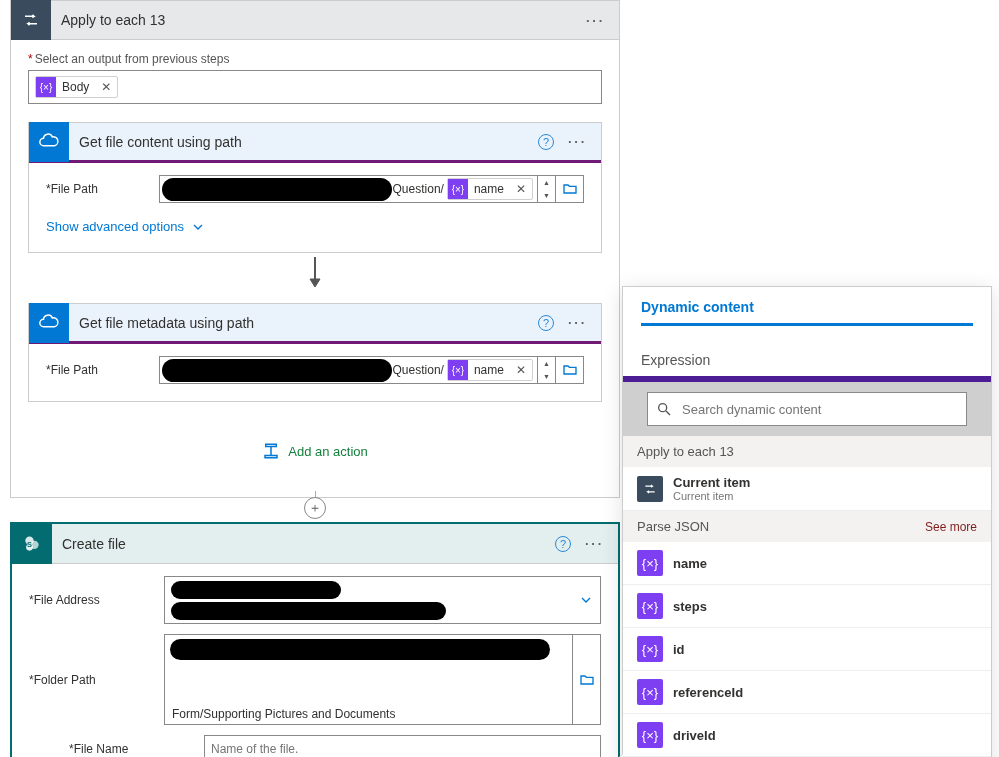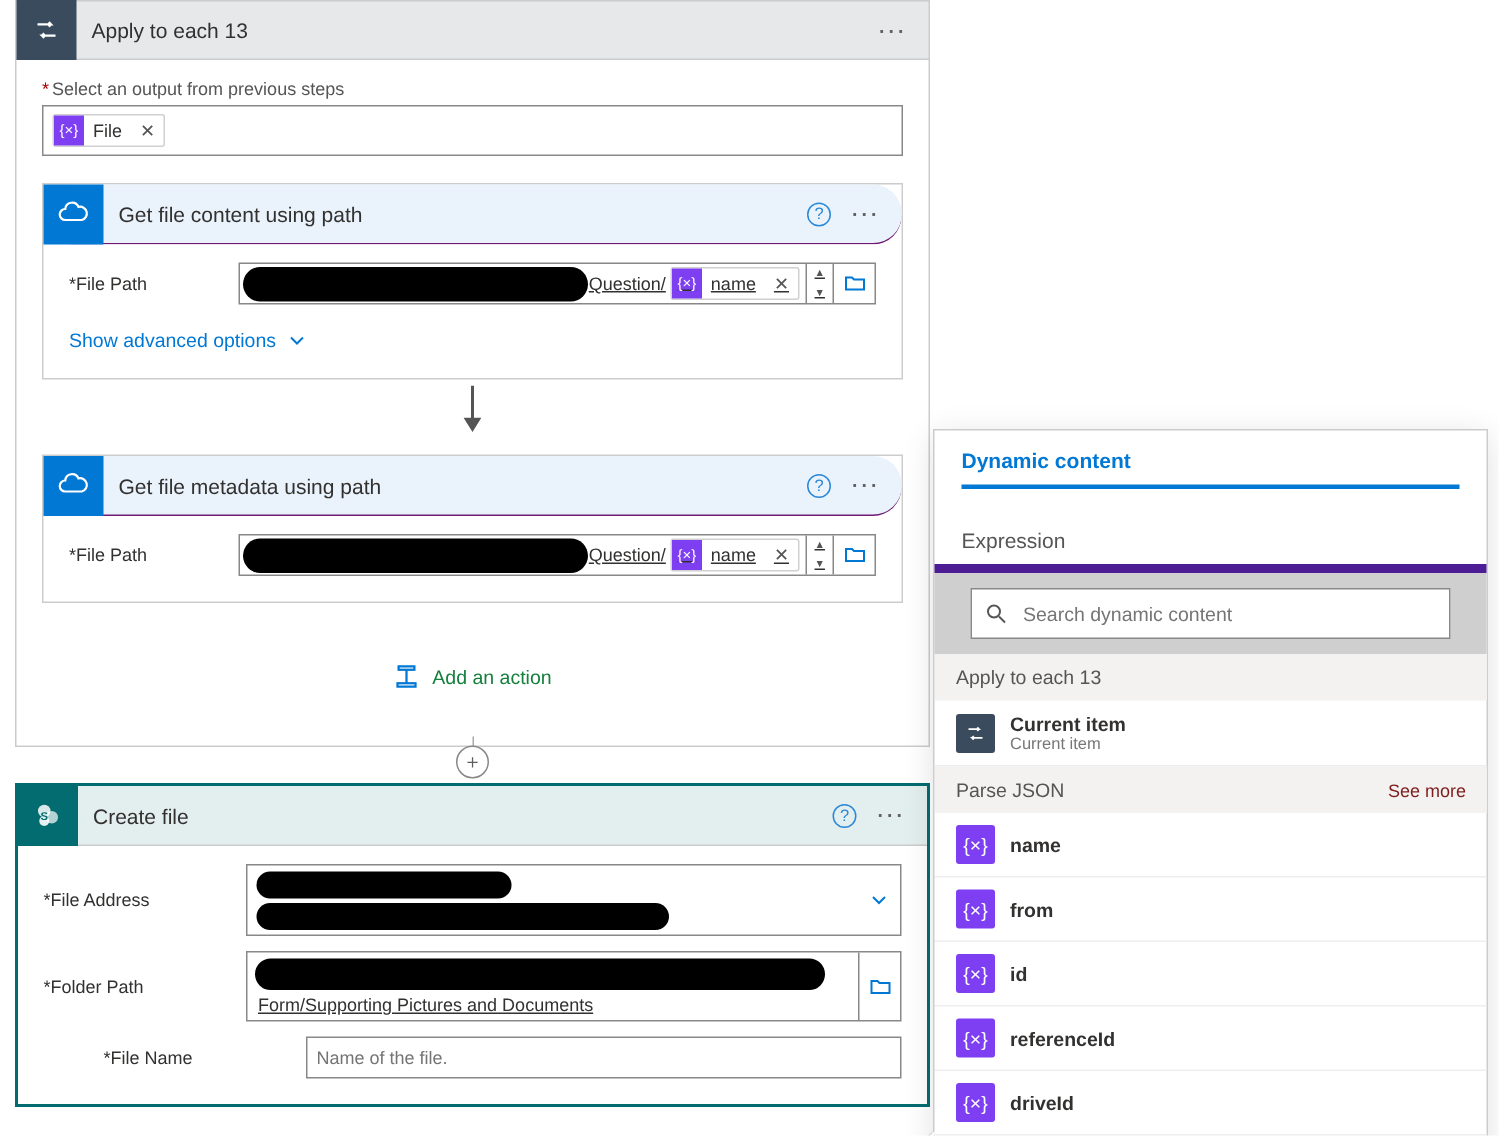--- a/index.html
+++ b/index.html
@@ -1,21 +1,21 @@
 <!DOCTYPE html>
 <html><head>
 <meta charset="utf-8">
 <style>
   * { box-sizing: border-box; font-family: "Segoe UI", Tahoma, sans-serif; }
   body { margin:0; background:#fff; width:999px; height:757px; position:relative; overflow:hidden; font-size:13px; color:#323130;}
   .flow-col { width:620px; padding:0 0 10px 10px; }
   .card { border:1px solid #ccc; background:#fff; margin-bottom:0;}
   .header-bar { display:flex; align-items:center; height:40px; }
   .apply-header { background:#e6e8ea; border:1px solid #ccc; }
-  .blue-header { background:#eaf3fc; border-bottom:1px solid #701a75;border-radius:19px;}
+  .blue-header { background:#eaf3fc; border-bottom:3px solid #701a75;}
   .teal-header { background:#e3efee; border-bottom:1px solid #ccc;}
   .hdr-icon { width:40px; height:40px; display:flex; align-items:center; justify-content:center; color:#fff; flex:none;}
   .hdr-icon.darkblue { background:#3a4b5d; }
   .hdr-icon.blue { background:#0078d4; }
   .hdr-icon.teal { background:#036c70; }
   .hdr-title { flex:1; padding:0 10px; font-size:14px; }
   .hdr-actions { display:flex; align-items:center; gap:14px; padding:0 14px; color:#605e5c;}
   .ellipsis { letter-spacing:2px; cursor:pointer; font-weight:bold;}
   .help { width:16px;height:16px;border:1px solid #2b88d8;border-radius:50%;display:flex;align-items:center;justify-content:center;color:#2b88d8;font-size:11px;cursor:pointer;}
   .body-pad { padding:12px 17px 17px 17px;}
@@ -23,39 +23,39 @@
   .field-label .req { color:#a80000; margin-right:2px;}
   .token-box { border:1px solid #8a8886; background:#fff; padding:4px; min-height:30px; display:flex; align-items:center; flex-wrap:wrap; margin-top:4px;}
   .token { display:inline-flex; align-items:center; background:#fff; border:1px solid #d0d0d0; border-radius:2px; margin:1px 2px; font-size:12px;}
   .token .badge { background:#7e3ff2; color:#fff; width:20px; height:20px; display:flex;align-items:center;justify-content:center;font-size:10px;}
   .token .lbl { padding:0 6px;}
   .token .x { padding:0 6px; color:#555; cursor:pointer;}
   .inner-card { border:1px solid #ccc; margin-top:10px;}
   .row { display:flex; align-items:center; margin-bottom:10px;}
   .row .col-label { width:135px; font-size:12px;}
   .row .col-input { flex:1;}
-  .filepath-box { display:flex; align-items:stretch; border:1px solid #8a8886;text-decoration:underline;}
+  .filepath-box { display:flex; align-items:stretch; border:1px solid #8a8886;}
   .filepath-main { flex:1; display:flex; align-items:center; overflow:hidden; padding:0 2px; min-height:26px;}
   .blackblob { background:#000; border-radius:13px; height:23px; flex:none;}
   .text-frag { font-size:12px; padding:0 1px;}
   .steppers { width:18px; display:flex; flex-direction:column; border-left:1px solid #8a8886;}
   .steppers div { flex:1; display:flex;align-items:center;justify-content:center; font-size:7px; color:#555; cursor:pointer;}
   .folder-btn { width:28px; display:flex; align-items:center; justify-content:center; border-left:1px solid #8a8886; color:#0078d4; cursor:pointer;}
   .adv-link { color:#0078d4; font-size:13px; cursor:pointer; display:inline-flex; gap:6px; margin-top:6px;}
   .connector { display:flex; justify-content:center; align-items:center; height:40px;}
   .arrow-svg { stroke:#555; fill:#555;}
   .add-action { display:flex; align-items:center; justify-content:center; gap:8px; color:#15803d; padding:40px 0 20px 0; cursor:pointer;}
   .plus-circle { width:22px;height:22px;border:1px solid #8a8886;border-radius:50%;background:#fff;display:flex;align-items:center;justify-content:center;color:#605e5c;position:relative;left:0;cursor:pointer;}
   .plus-area { display:flex; justify-content:center; position:relative; height:26px; margin-top:-1px;}
   .plus-area::before { content:""; position:absolute; top:-6px; bottom:12px; width:1px; background:#aaa;}
   .teal-card { border:2px solid #036c70; }
   .plain-input { width:100%; border:1px solid #8a8886; padding:6px; font-size:12px; color:#888;}
   .folderpath-row .filepath-main { flex-wrap:wrap; padding:3px;}
   .folderpath-row .blackblob { height:21px; margin:1px 2px;}
-  .folderpath-row .below-text { width:100%; font-size:12px; padding:2px 4px 0 4px;}
+  .folderpath-row .below-text { width:100%; font-size:12px; padding:2px 4px 0 4px;margin-top:44px;}
   
   .dc-panel { position:absolute; left:622px; top:286px; width:370px; background:#fff; border:1px solid #ccc; box-shadow:0 4px 20px rgba(0,0,0,0.12); }
   .dc-callout { position:absolute; left:-9px; bottom:14px; width:0;height:0;border-top:9px solid transparent;border-bottom:9px solid transparent;border-right:9px solid #fff; filter:drop-shadow(-1px 0 0 #ccc);}
   .dc-tabs { display:flex; gap:26px; padding:12px 18px 0 18px; border-bottom:6px solid #4c1d95;flex-direction:column;}
   .dc-tab { padding-bottom:8px; font-size:14px; cursor:pointer; color:#555;}
   .dc-tab.active { color:#0078d4; font-weight:600; border-bottom:3px solid #0078d4;}
   .dc-search-wrap { padding:10px 24px; background:#cfcfcf;}
   .dc-search { display:flex; align-items:center; background:#fff; border:1px solid #8a8886; height:34px; padding:0 8px; gap:8px;}
   .dc-search input { flex:1; border:none; outline:none; font-size:13px;}
   .dc-scroll { max-height:350px; overflow-y:scroll;}
@@ -89,21 +89,21 @@
       <span class="ellipsis">···</span>
     </div>
   </div>
 
   <div class="card" style="border-top:none;">
     <div class="body-pad">
       <div class="field-label"><span class="req">*</span><span>Select an output from previous steps</span></div>
       <div class="token-box">
         <span class="token">
           <span class="badge">{×}</span>
-          <span class="lbl">File</span>
+          <span class="lbl">Body</span>
           <span class="x">✕</span>
         </span>
       </div>
 
       <div class="inner-card" style="margin-top:18px;">
         <div class="header-bar blue-header">
           <div class="hdr-icon blue">
             <svg width="22" height="22" viewBox="0 0 24 24" fill="none" stroke="#fff" stroke-width="1.6">
                 <path d="M6 16a4 4 0 010-8 5 5 0 019.6-1.5A4 4 0 1118 16H6z"></path>
               </svg>
@@ -305,21 +305,21 @@
     <div class="dc-section">
       <span>Parse JSON</span>
       <span class="see-more">See more</span>
     </div>
     <div class="dc-item">
         <div class="dc-badge db-purple">{×}</div>
         <div class="ttl">name</div>
       </div>
     <div class="dc-item">
         <div class="dc-badge db-purple">{×}</div>
-        <div class="ttl">from</div>
+        <div class="ttl">steps</div>
       </div>
     <div class="dc-item">
         <div class="dc-badge db-purple">{×}</div>
         <div class="ttl">id</div>
       </div>
     <div class="dc-item">
         <div class="dc-badge db-purple">{×}</div>
         <div class="ttl">referenceId</div>
       </div>
     <div class="dc-item">

